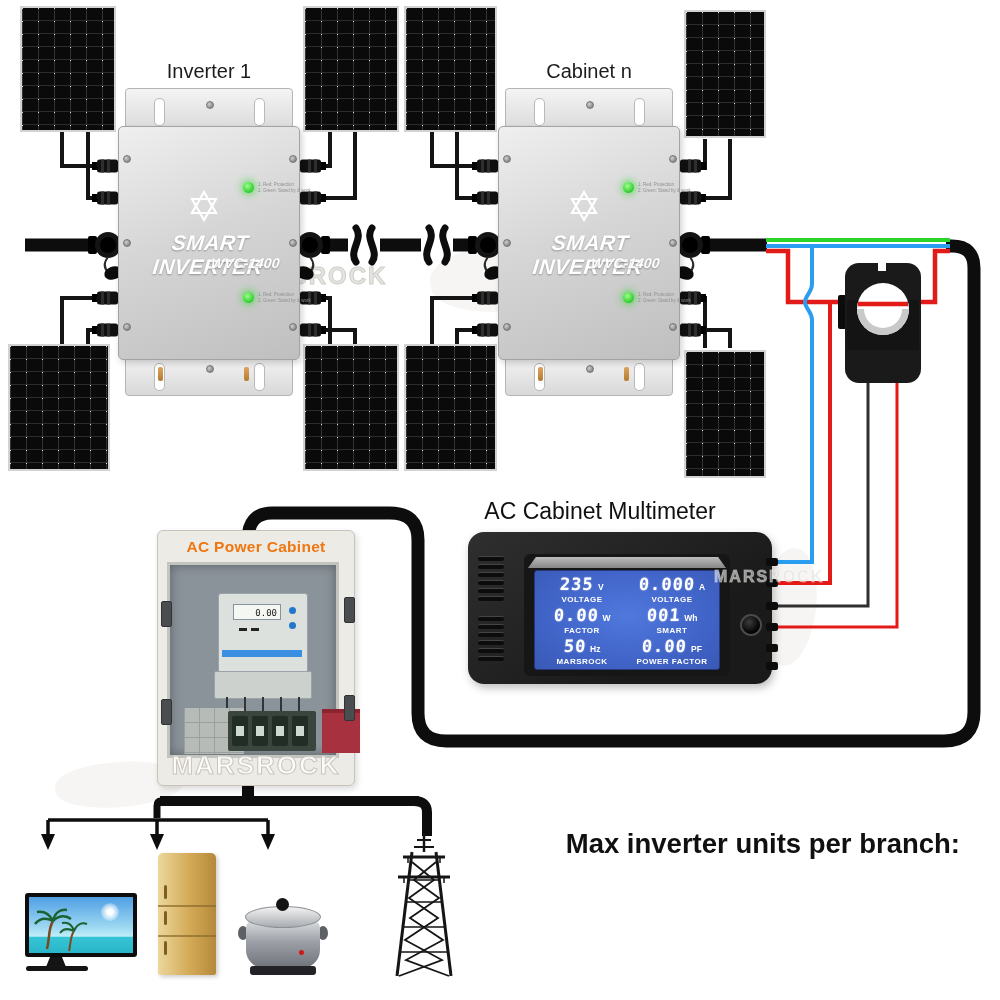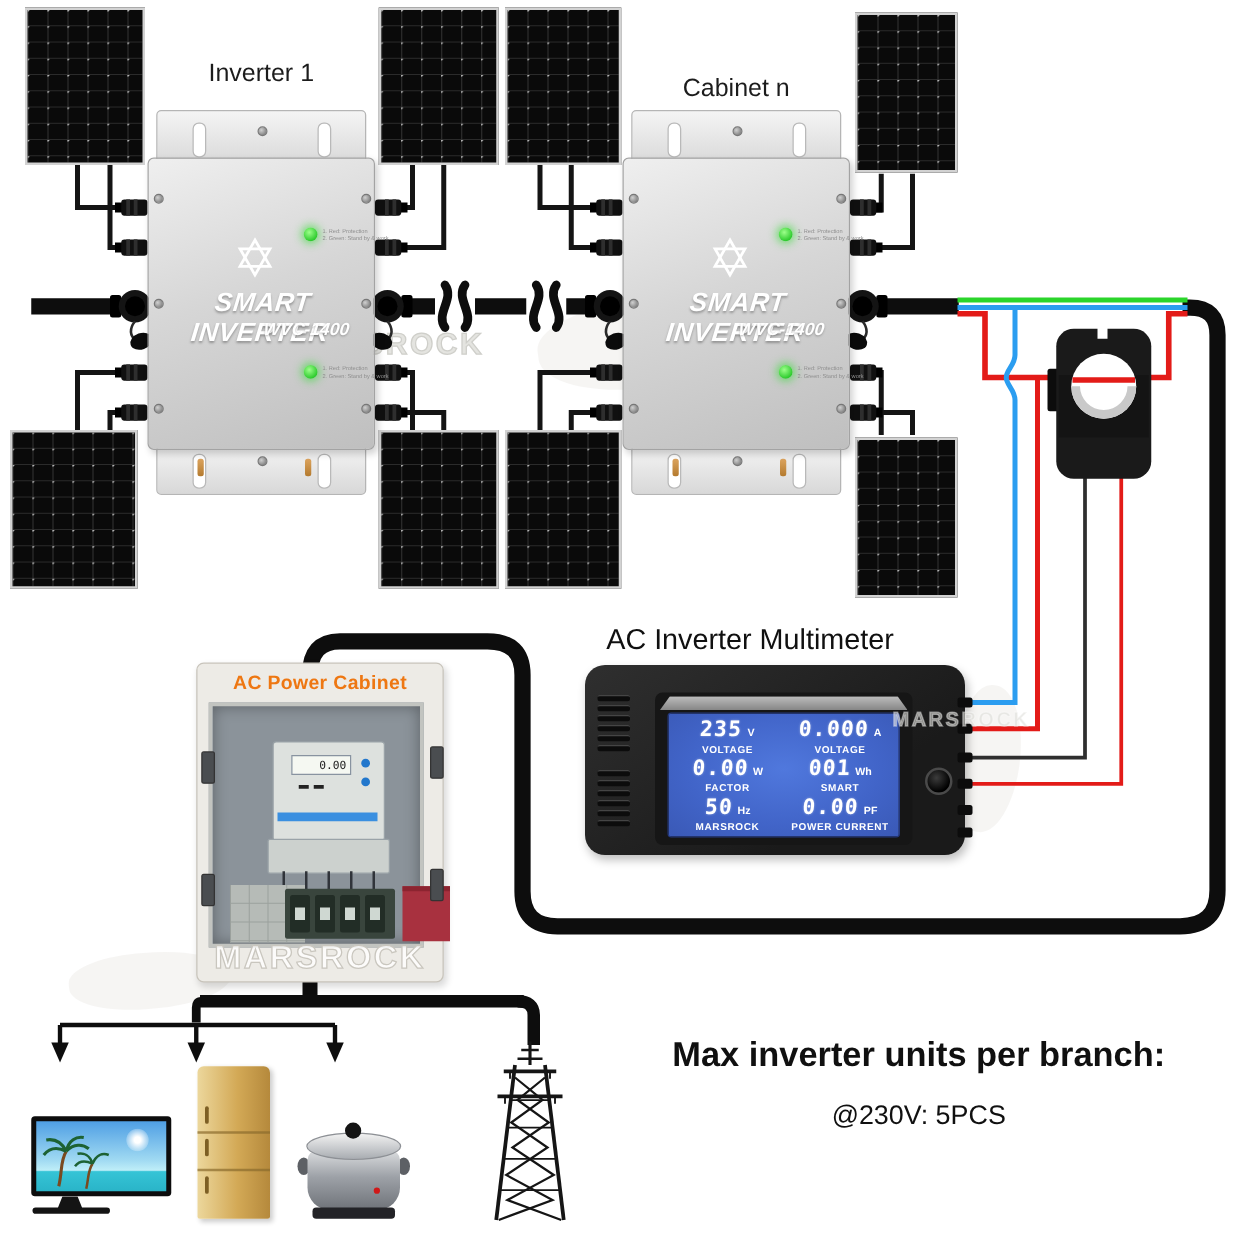--- a/index.html
+++ b/index.html
@@ -96,21 +96,21 @@
   .ck-lid{position:absolute;left:2px;top:8px;width:76px;height:22px;border-radius:50%;
     background:linear-gradient(#f2f2f2,#a9adb2);border:1px solid #8d9095;box-sizing:border-box;}
   .ck-knob{position:absolute;left:33px;top:0px;width:13px;height:13px;border-radius:50%;background:#141414;}
   .ck-body{position:absolute;left:3px;top:22px;width:74px;height:48px;border-radius:8px 8px 18px 18px;
     background:linear-gradient(#dcdee0,#9da1a7 45%,#6f7379);}
   .ck-handle{position:absolute;top:28px;width:10px;height:14px;border-radius:50%;background:#5d6065;}
   .ck-dot{position:absolute;left:56px;top:52px;width:5px;height:5px;border-radius:50%;background:#d01818;}
   .ck-base{position:absolute;left:7px;top:68px;width:66px;height:9px;border-radius:3px;background:#232327;}
   
   .footer{position:absolute;left:510px;top:828px;width:450px;text-align:center;color:#101010;z-index:2;}
-  .footer .l1{font-size:27.5px;font-weight:600;margin-bottom:20px;}
+  .footer .l1{font-size:27.5px;font-weight:600;margin-bottom:20px;text-align:right;}
   .footer .l2{font-size:21.5px;font-weight:500;margin-bottom:15px;}
   .wm{position:absolute;font-weight:800;letter-spacing:2px;color:#e4e4e0;-webkit-text-stroke:1px #cfcfca;}
   .blob{position:absolute;background:#eeedea;opacity:.55;border-radius:45% 55% 50% 50%;z-index:0;}
 </style>
 </head>
 <body>
 
 <div id="stage">
 
   <div class="blob" style="left:430px;top:240px;width:180px;height:70px;transform:rotate(-7deg);"></div>
@@ -250,21 +250,21 @@
 
   <div class="panel" style="left:20px;top:6px;width:96px;height:126px;"></div>
   <div class="panel" style="left:303px;top:6px;width:96px;height:126px;"></div>
   <div class="panel" style="left:404px;top:6px;width:93px;height:126px;"></div>
   <div class="panel" style="left:684px;top:10px;width:82px;height:128px;"></div>
   <div class="panel" style="left:8px;top:344px;width:102px;height:127px;"></div>
   <div class="panel" style="left:303px;top:344px;width:96px;height:127px;"></div>
   <div class="panel" style="left:404px;top:344px;width:93px;height:127px;"></div>
   <div class="panel" style="left:684px;top:350px;width:82px;height:128px;"></div>
 
-  <div class="inv-label" style="left:134px;top:48px;">Inverter 1</div>
+  <div class="inv-label" style="left:134px;top:60px;">Inverter 1</div>
   <div class="inv-plate" style="left:125px;top:88px;width:168px;height:46px;">
     <div class="slot" style="left:28px;top:9px;"></div>
     <div class="slot" style="left:128px;top:9px;"></div>
     <div class="screw" style="left:80px;top:12px;"></div>
   </div>
   <div class="inv-plate" style="left:125px;top:356px;width:168px;height:40px;">
     <div class="slot" style="left:28px;top:6px;"></div>
     <div class="slot" style="left:128px;top:6px;"></div>
     <div class="screw" style="left:80px;top:8px;"></div>
     <div class="pin" style="left:32px;top:10px;"></div>
@@ -318,21 +318,21 @@
     <div class="inv-name" style="top:104px;">SMART INVERTER</div>
     <div class="inv-model" style="left:92px;top:128px;">WVC-1400</div>
     <div class="led" style="left:124px;top:55px;"></div>
     <div class="led-note" style="left:139px;top:55px;">1. Red: Protection</div>
     <div class="led-note" style="left:139px;top:61px;">2. Green: Stand by &amp; work</div>
     <div class="led" style="left:124px;top:165px;"></div>
     <div class="led-note" style="left:139px;top:165px;">1. Red: Protection</div>
     <div class="led-note" style="left:139px;top:171px;">2. Green: Stand by &amp; work</div>
   </div>
 
-  <div class="mm-title">AC Inverter Multimeter</div>
+  <div class="mm-title">AC Cabinet Multimeter</div>
   <div class="mm-body">
     <div class="vent" style="top:24px;"></div>
     <div class="vent" style="top:32px;"></div>
     <div class="vent" style="top:40px;"></div>
     <div class="vent" style="top:48px;"></div>
     <div class="vent" style="top:56px;"></div>
     <div class="vent" style="top:64px;"></div>
     <div class="vent" style="top:84px;"></div>
     <div class="vent" style="top:92px;"></div>
     <div class="vent" style="top:100px;"></div>
@@ -386,21 +386,21 @@
                 <span class="seg">50</span>
                 <span class="unit">Hz</span>
               </div>
             <div class="lcd-label">MARSROCK</div>
           </div>
           <div class="lcd-cell">
             <div class="segline">
                 <span class="seg">0.00</span>
                 <span class="unit">PF</span>
               </div>
-            <div class="lcd-label">POWER CURRENT</div>
+            <div class="lcd-label">POWER FACTOR</div>
           </div>
         </div>
       </div>
     </div>
     <div class="mm-btn"></div>
   </div>
 
   <div class="cab">
     <div class="cab-title">AC Power Cabinet</div>
     <div class="cab-window">
@@ -469,16 +469,15 @@
     <div class="ck-handle" style="left:75px;"></div>
     <div class="ck-body"></div>
     <div class="ck-lid"></div>
     <div class="ck-knob"></div>
     <div class="ck-dot"></div>
     <div class="ck-base"></div>
   </div>
 
   <div class="footer">
     <div class="l1">Max inverter units per branch:</div>
-    <div class="l2">@230V: 5PCS</div>
   </div>
 
 </div>
 
 </body></html>

